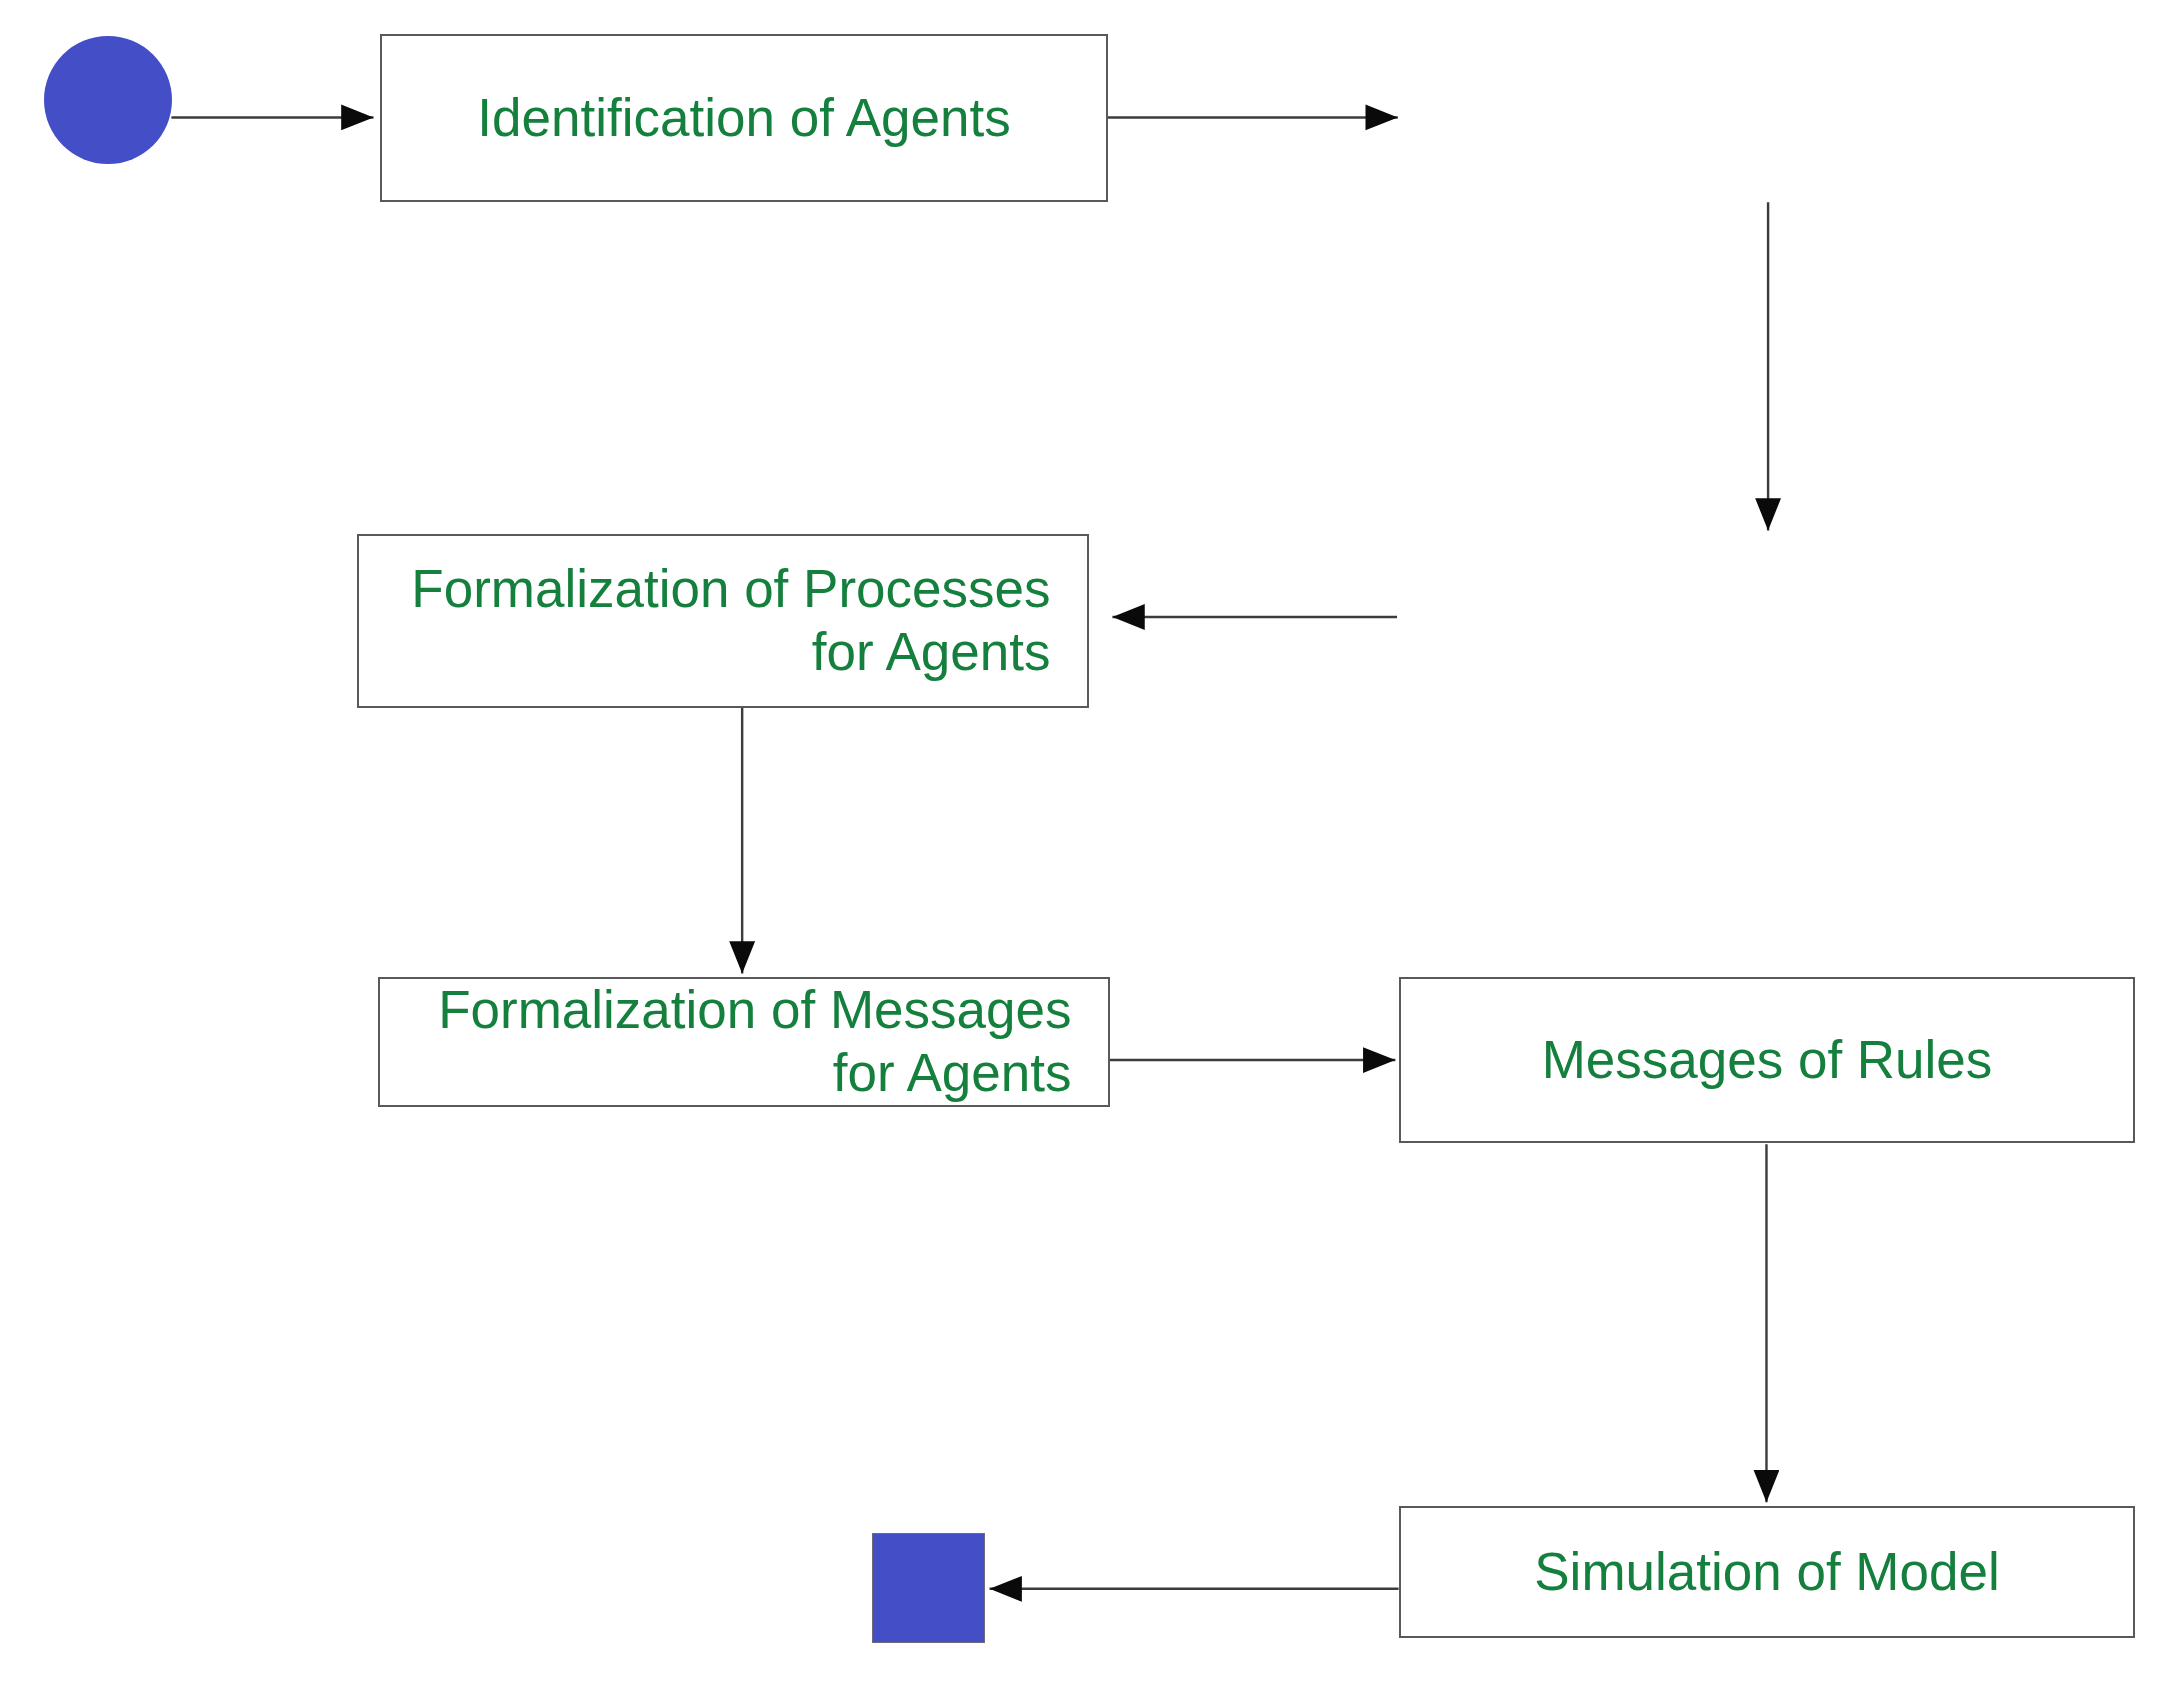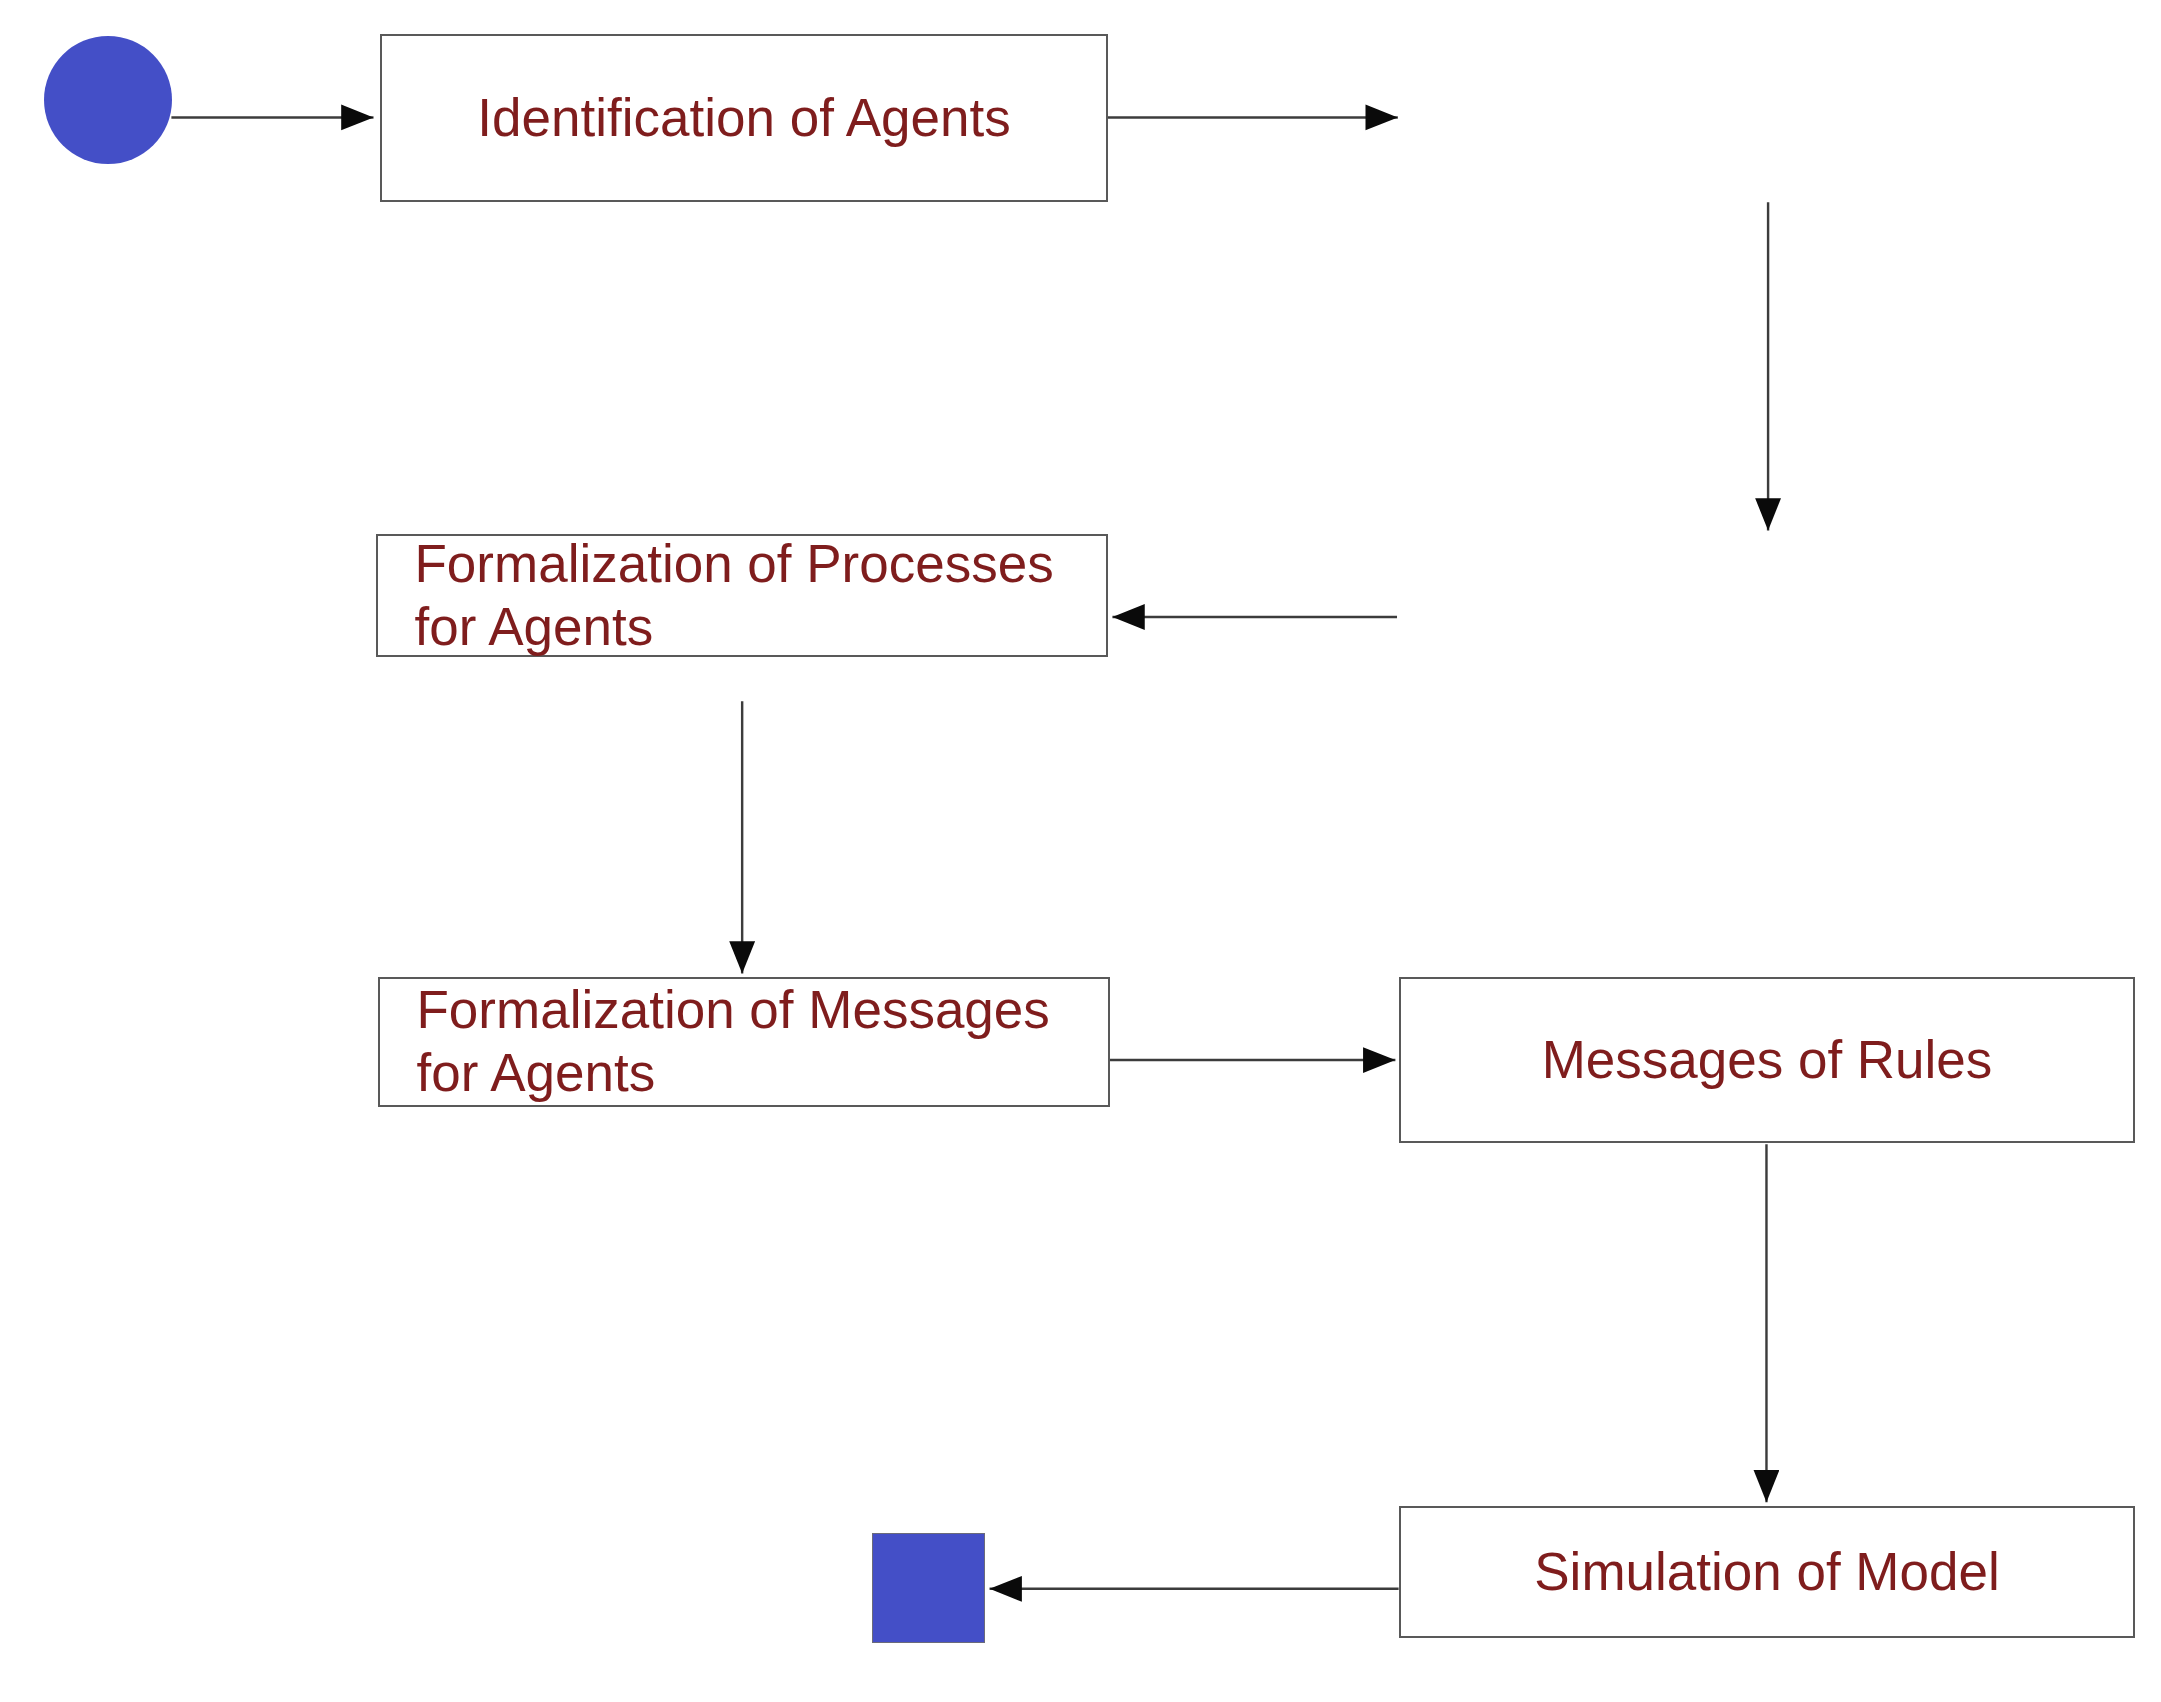--- a/index.html
+++ b/index.html
@@ -16,22 +16,22 @@
     overflow: hidden;
   }
   .flow-box {
     position: absolute;
     box-sizing: border-box;
     background: #ffffff;
     border: 2.4px solid #595959;
     display: flex;
     align-items: center;
     justify-content: center;
-    text-align: left;
-    color: #7f1d1d;
+    text-align: right;
+    color: #15803d;
     font-size: 53px;
     line-height: 1.18;
     padding: 0 8px;
   }
   .flow-box .label-inner {
     display: inline-block;
     max-width: 655px;
   }
   .terminal {
     position: absolute;
@@ -77,21 +77,21 @@
     <line x1="2185" y1="1415" x2="2185" y2="1858" marker-end="url(#arrow)"></line>
     <line x1="1730" y1="1965" x2="1224" y2="1965" marker-end="url(#arrow)"></line>
   </svg>
 
   <div class="terminal start-circle" style="left:44px; top:36px; width:128px; height:128px;"></div>
 
   <div class="flow-box" style="left:380px; top:34px; width:728px; height:168px;">
     <span class="label-inner">Identification of Agents</span>
   </div>
 
-  <div class="flow-box" style="left:376px; top:534px; width:732px; height:123px;">
+  <div class="flow-box" style="left:357px; top:534px; width:732px; height:174px;">
     <span class="label-inner">Formalization of Processes for Agents</span>
   </div>
 
   <div class="flow-box" style="left:378px; top:977px; width:732px; height:130px;">
     <span class="label-inner">Formalization of Messages for Agents</span>
   </div>
   <div class="flow-box" style="left:1399px; top:977px; width:736px; height:166px;">
     <span class="label-inner">Messages of Rules</span>
   </div>
 

